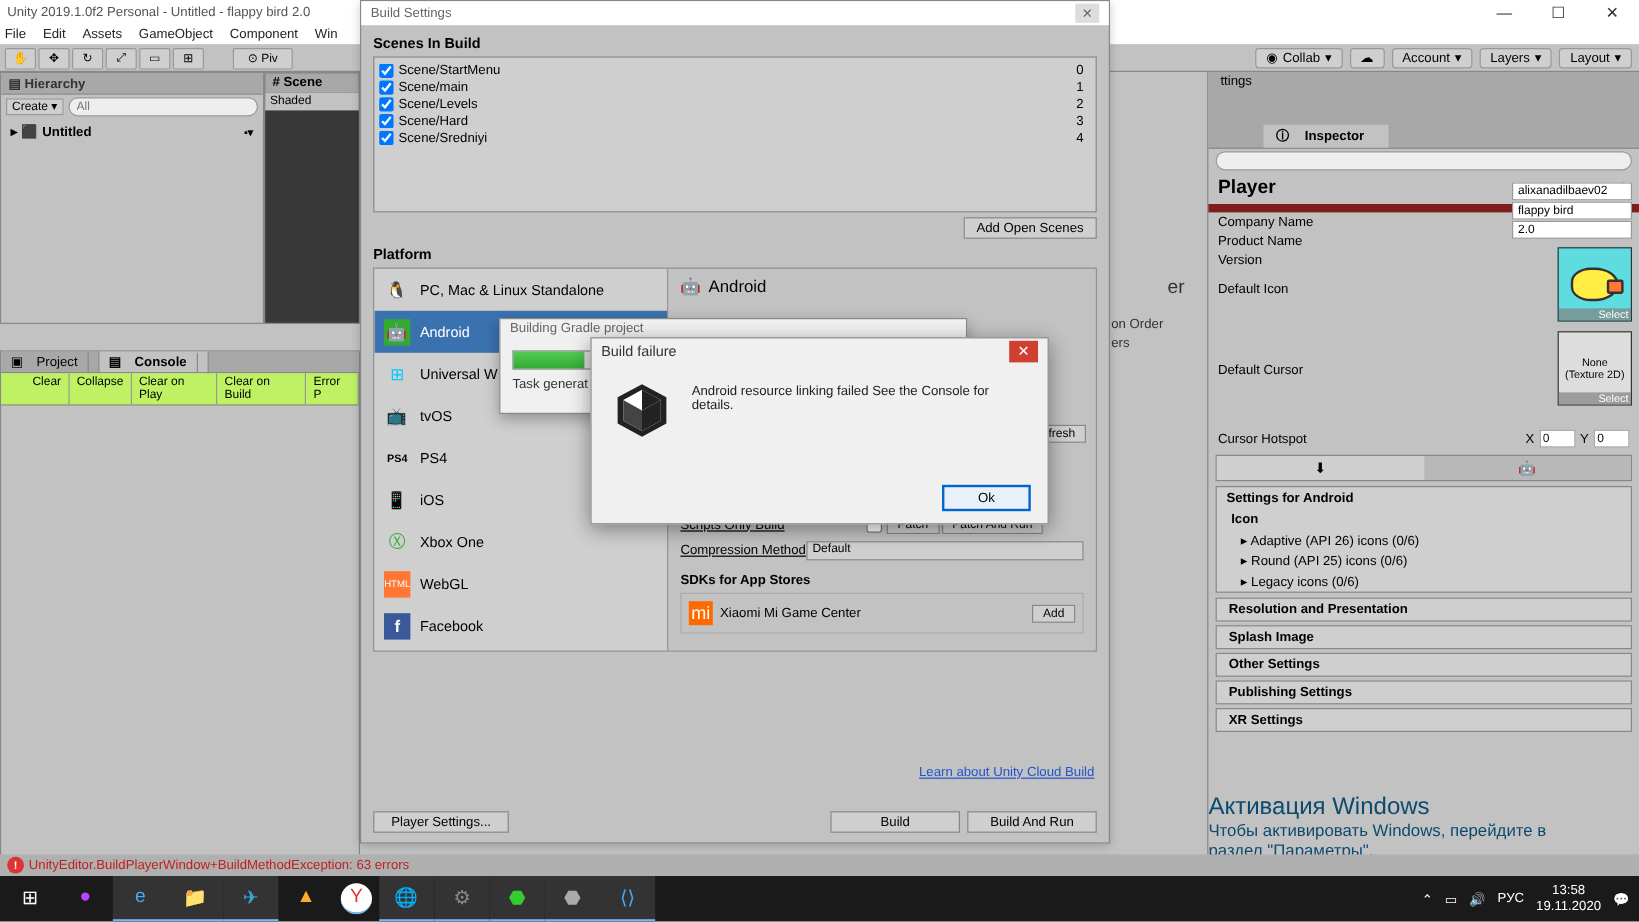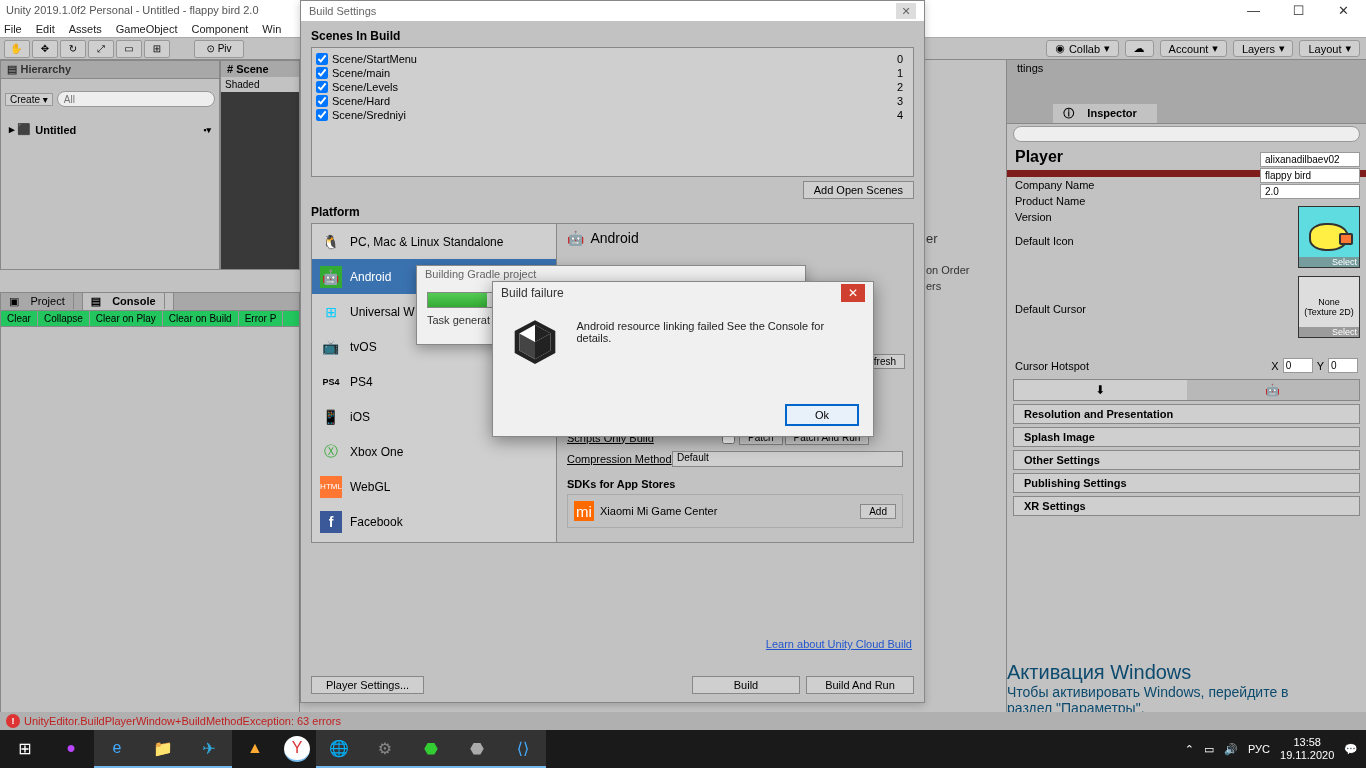--- a/index.html
+++ b/index.html
@@ -17,34 +17,34 @@
 
 .toolbar { height: 22px; background: #c2c2c2; display: flex; align-items: center; padding: 2px 4px; gap: 2px; border-bottom: 1px solid #888; }
 .tool-icon { width: 26px; height: 18px; background: #cfcfcf; border: 1px solid #999; border-radius:2px; display:flex; align-items:center; justify-content:center; font-size:10px;}
 .toolbar-right { position:absolute; right:6px; display:flex; gap:6px; }
 .dropdown-btn { background:#cfcfcf; border:1px solid #999; border-radius:3px; padding:1px 8px; font-size:11px; display:flex; align-items:center; gap:4px;}
 
 
 .mainarea { position:absolute; top:60px; left:0; right:0; bottom:40px; }
 .hierarchy { position:absolute; top:0; left:0; width:220px; height:210px; background:#c2c2c2; border:1px solid #888;}
 .panel-tab { background:#a8a8a8; border-bottom:1px solid #888; padding:2px 6px; font-size:11px; font-weight:bold; color:#333;}
-.create-row { display:flex; gap:4px; padding:12px 4px; background:#c2c2c2; align-items:center;}
+.create-row { display:flex; gap:4px; padding:2px 4px; background:#c2c2c2; align-items:center;}
 .create-row input { flex:1; height:16px; border-radius:8px; border:1px solid #999; padding:0 6px; font-size:10px; background:#eee;}
 .hierarchy-list { padding:4px 8px; }
 .hierarchy-list .item { display:flex; align-items:center; gap:4px; font-size:11px; font-weight:bold;}
 .scene-area { position:absolute; top:0; left:220px; width:80px; height:210px; background:#393939; border:1px solid #888;}
 .scene-tab { background:#a8a8a8; padding:2px 6px; font-size:11px; font-weight:bold;}
 .scene-toolbar { background:#c2c2c2; padding:2px 4px; font-size:10px;}
 
 
 .bottom-panel { position:absolute; top:232px; left:0; width:300px; bottom:0; background:#c2c2c2; border:1px solid #888;}
 .bottom-tabs { display:flex; background:#a8a8a8; border-bottom:1px solid #888;}
 .bottom-tabs span { padding:2px 8px; font-size:11px; border-right:1px solid #888;}
 .bottom-tabs span.active { background:#c2c2c2; font-weight:bold;}
-.console-toolbar { display:flex; background:#22c55e; border-bottom:1px solid #888;}
+.console-toolbar { display:flex; background:#bef264; border-bottom:1px solid #888;padding-left:20px;}
 .console-toolbar span { padding:2px 6px; font-size:10px; border-right:1px solid #999;}
 
 
 .inspector { position:absolute; top:0; right:0; width:360px; bottom:0; background:#c2c2c2; border-left:1px solid #888;}
 .inspector-tabs { display:flex; background:#a8a8a8; border-bottom:1px solid #888;}
 .inspector-tabs span { padding:2px 10px; font-size:11px;}
 .inspector-tabs span.active { background:#c2c2c2; font-weight:bold;margin-top:44px;}
 .search-row { padding:2px 6px;}
 .search-row input { width:100%; border-radius:8px; border:1px solid #999; height:16px; padding:0 6px; font-size:10px; background:#eee;}
 .player-header { padding:4px 8px; font-size:16px; font-weight:bold; border-bottom:7px solid #7f1d1d; display:flex; justify-content:space-between; align-items:center;}
@@ -249,33 +249,40 @@
       <span style="width:140px">Cursor Hotspot</span>
       <span style="margin-left:auto">X</span>
         <input value="0" style="">
       <span>Y</span>
         <input value="0" style="">
     </div>
     <div class="platform-tabs">
       <span>⬇</span>
       <span style="background:#b8b8b8">🤖</span>
     </div>
+    <div class="settings-section">
+      <div class="head">Settings for Android</div>
+      <div class="settings-subsection">Icon</div>
+      <div class="icon-foldout">▸ <span>Adaptive (API 26) icons (0/6)</span></div>
+      <div class="icon-foldout">▸ <span>Round (API 25) icons (0/6)</span></div>
+      <div class="icon-foldout">▸ <span>Legacy icons (0/6)</span></div>
+    </div>
     <div class="section-btn">Resolution and Presentation</div>
     <div class="section-btn">Splash Image</div>
     <div class="section-btn">Other Settings</div>
     <div class="section-btn">Publishing Settings</div>
     <div class="section-btn">XR Settings</div>
     <div class="watermark">
       <div class="big">Активация Windows</div>
       <div>Чтобы активировать Windows, перейдите в раздел "Параметры".</div>
     </div>
   </div>
 </div>
 
-<div style="position:absolute;top:231px;left:926px;font-size:13px;color:#333">er</div>
+<div style="position:absolute;top:231px;left:973px;font-size:16px;color:#333">er</div>
 <div style="position:absolute;top:264px;left:926px;font-size:11px;color:#333">on Order</div>
 <div style="position:absolute;top:280px;left:926px;font-size:11px;color:#333">ers</div>
 
 <div class="build-window">
   <div class="titlebar2">
       <span>Build Settings</span>
       <div class="close">✕</div>
     </div>
   <div class="build-content">
     <div class="scenes-header">Scenes In Build</div>

